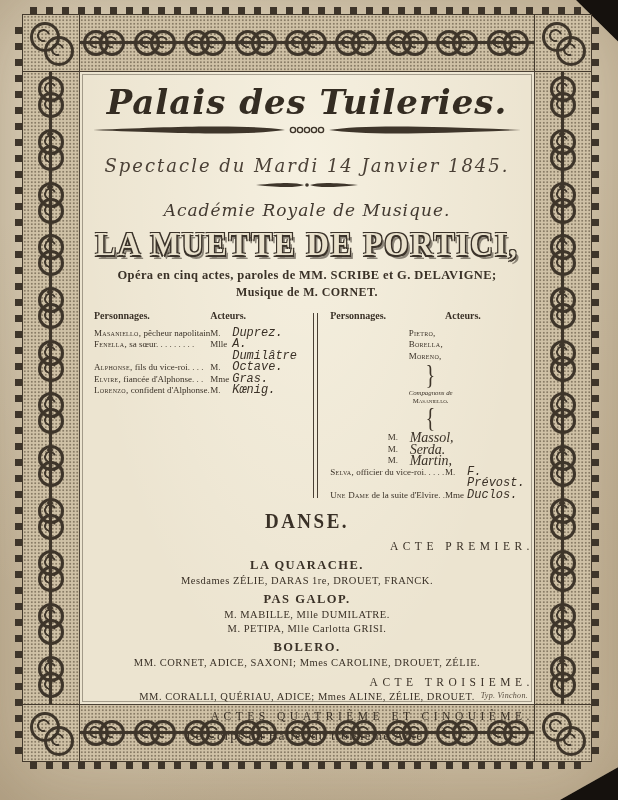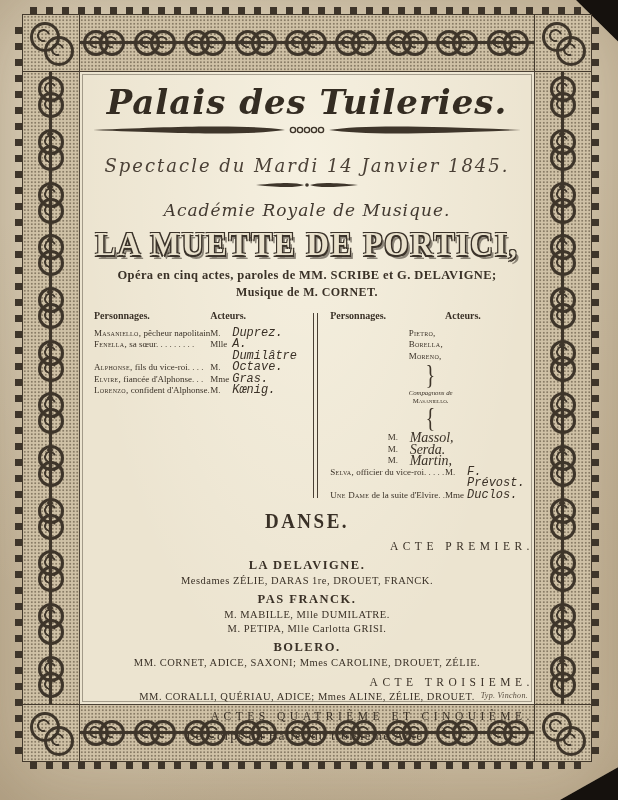--- a/index.html
+++ b/index.html
@@ -435,23 +435,23 @@
         <div class="cast-row">
           <span class="role"><span class="rname">Une Dame</span><span> de la suite d'Elvire. .</span></span>
           <span class="t">Mme</span>
           <span class="actor">Duclos.</span>
         </div>
       </div>
     </div>
 
     <div class="danse-heading">DANSE.</div>
     <div class="act">ACTE PREMIER.</div>
-    <div class="number">LA DELAVIGNE.</div>
+    <div class="number">LA QUARACHE.</div>
     <div class="names">Mesdames ZÉLIE, DARAS 1re, DROUET, FRANCK.</div>
-    <div class="number">PAS FRANCK.</div>
+    <div class="number">PAS GALOP.</div>
     <div class="names">M. MABILLE, Mlle DUMILATRE.</div>
     <div class="names">M. PETIPA, Mlle Carlotta GRISI.</div>
     <div class="number">BOLERO.</div>
     <div class="names">MM. CORNET, ADICE, SAXONI; Mmes CAROLINE, DROUET, ZÉLIE.</div>
     <div class="act">ACTE TROISIEME.</div>
     <div class="names">MM. CORALLI, QUÉRIAU, ADICE; Mmes ALINE, ZÉLIE, DROUET.</div>
     <div class="act">ACTES QUATRIÈME ET CINQUIÈME.</div>
     <div class="closing">Le Corps du Ballet du troisième Acte.</div>
 
     <div class="imprint">Typ. Vinchon.</div>

